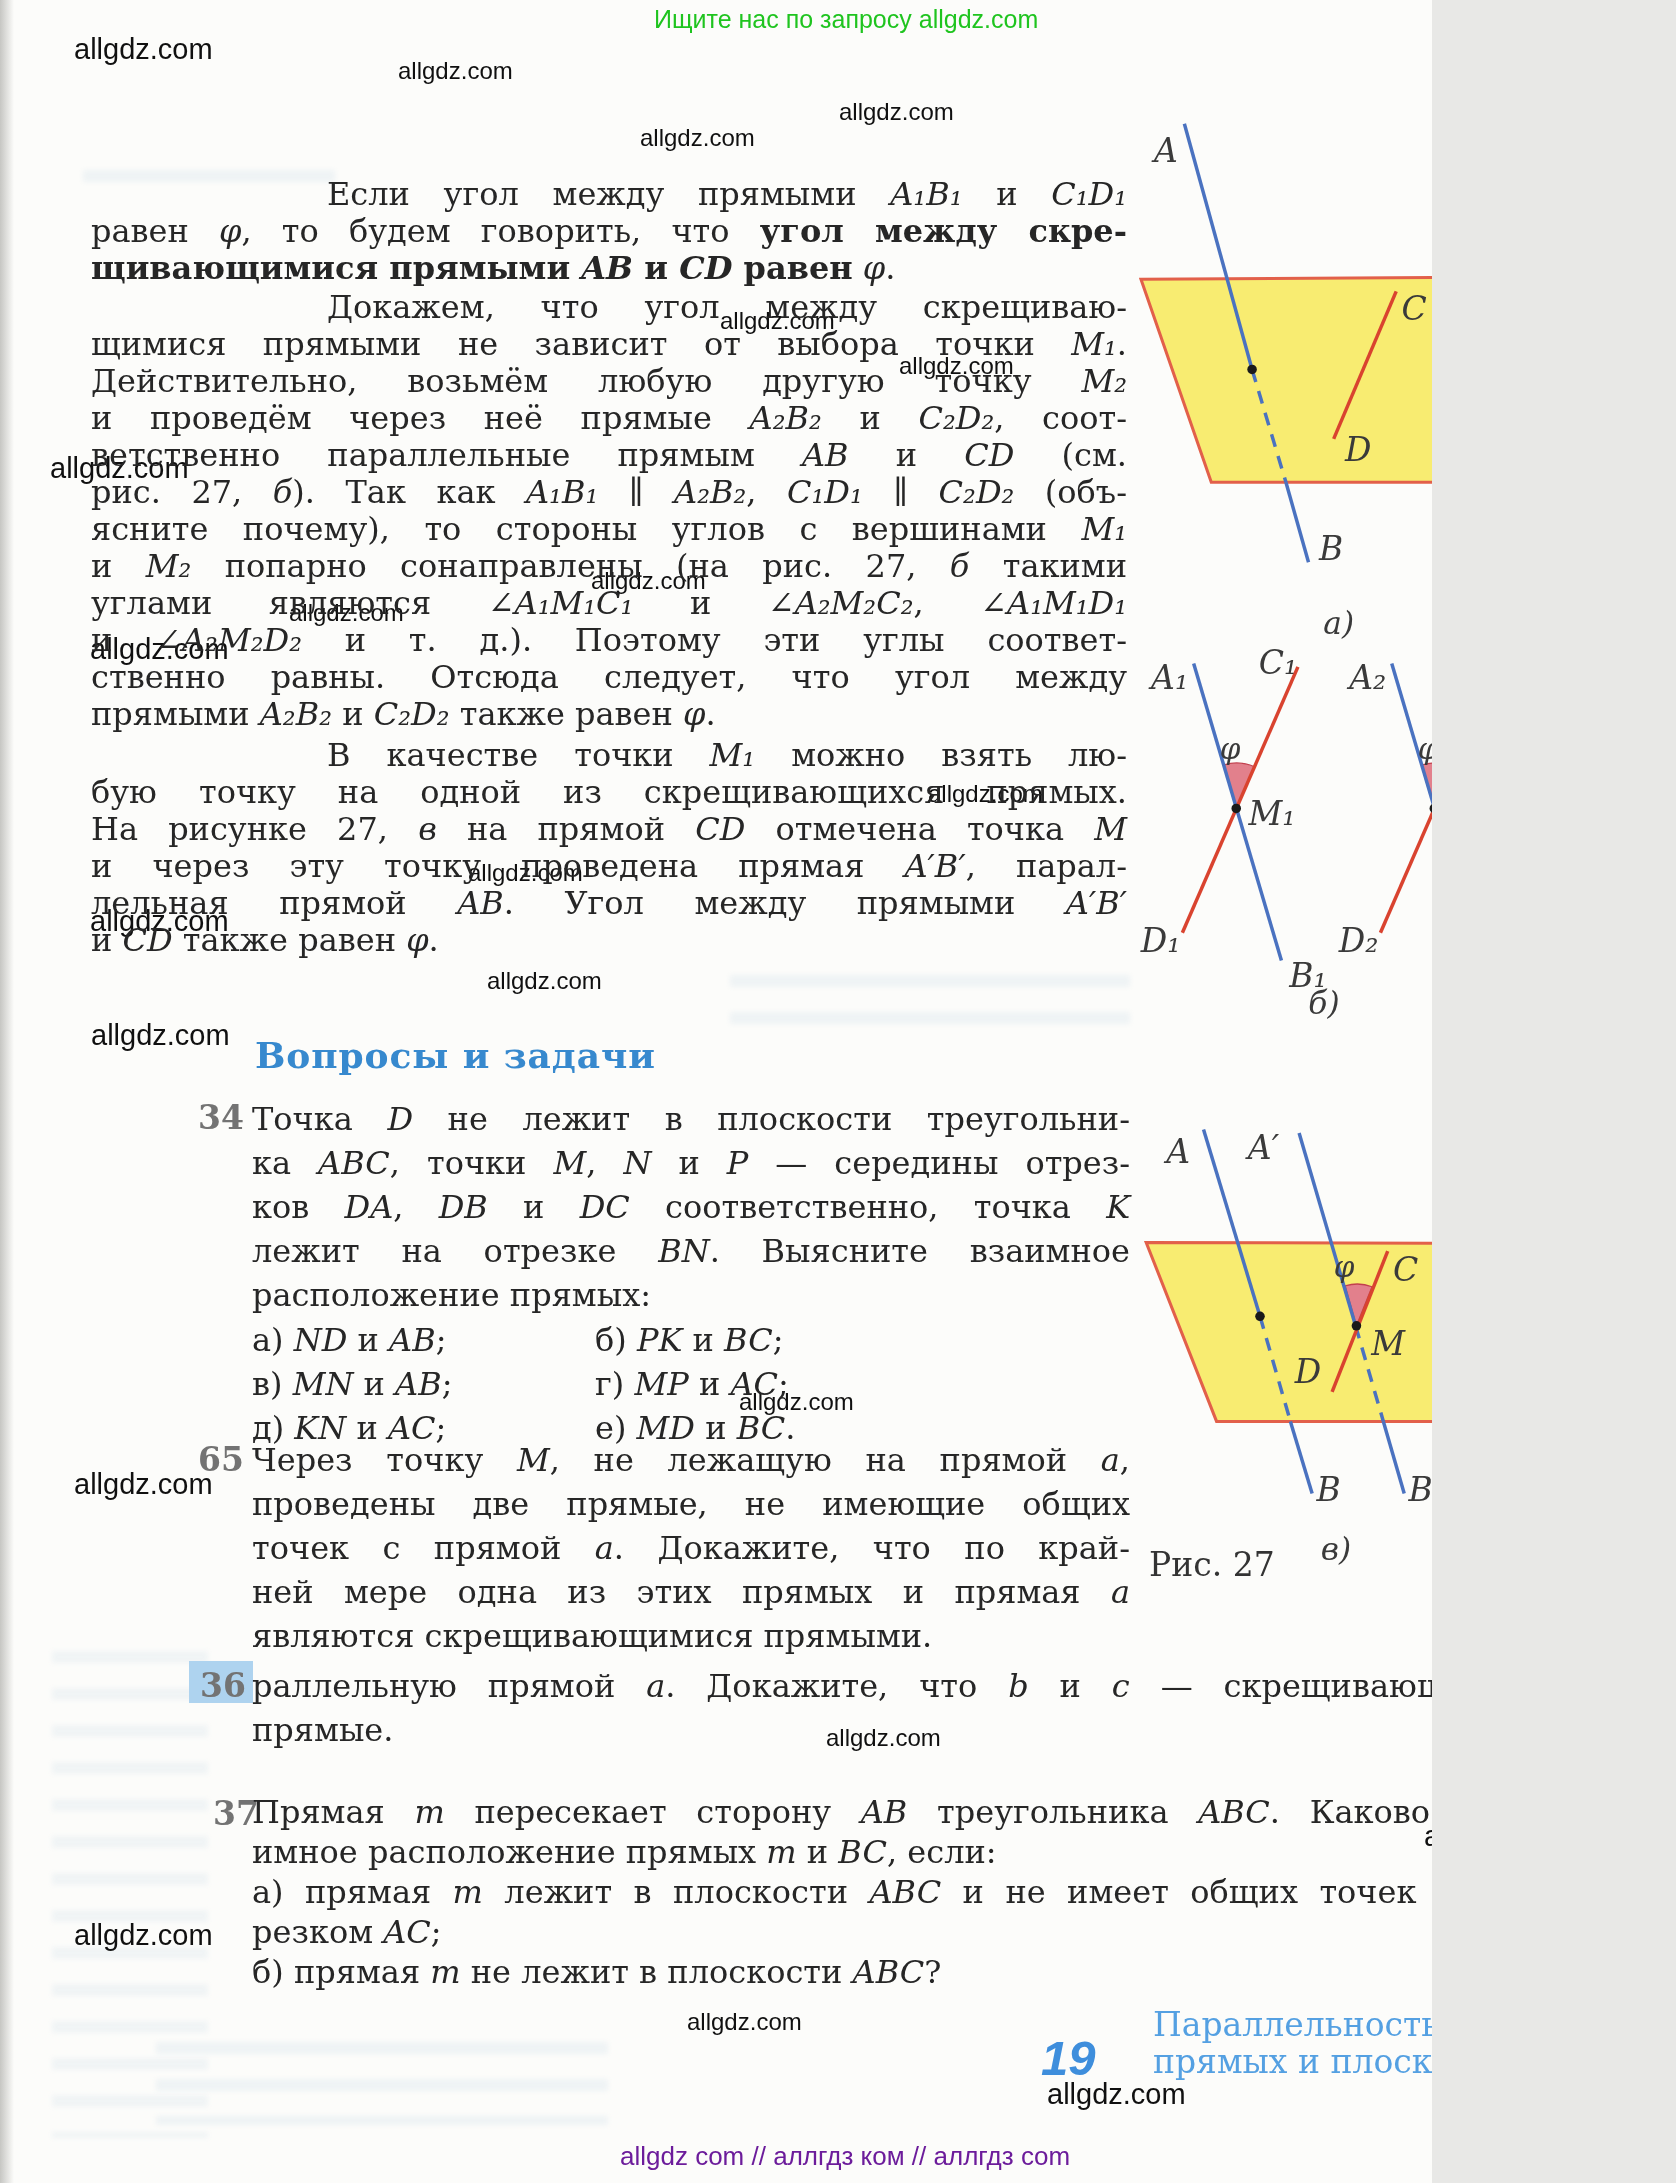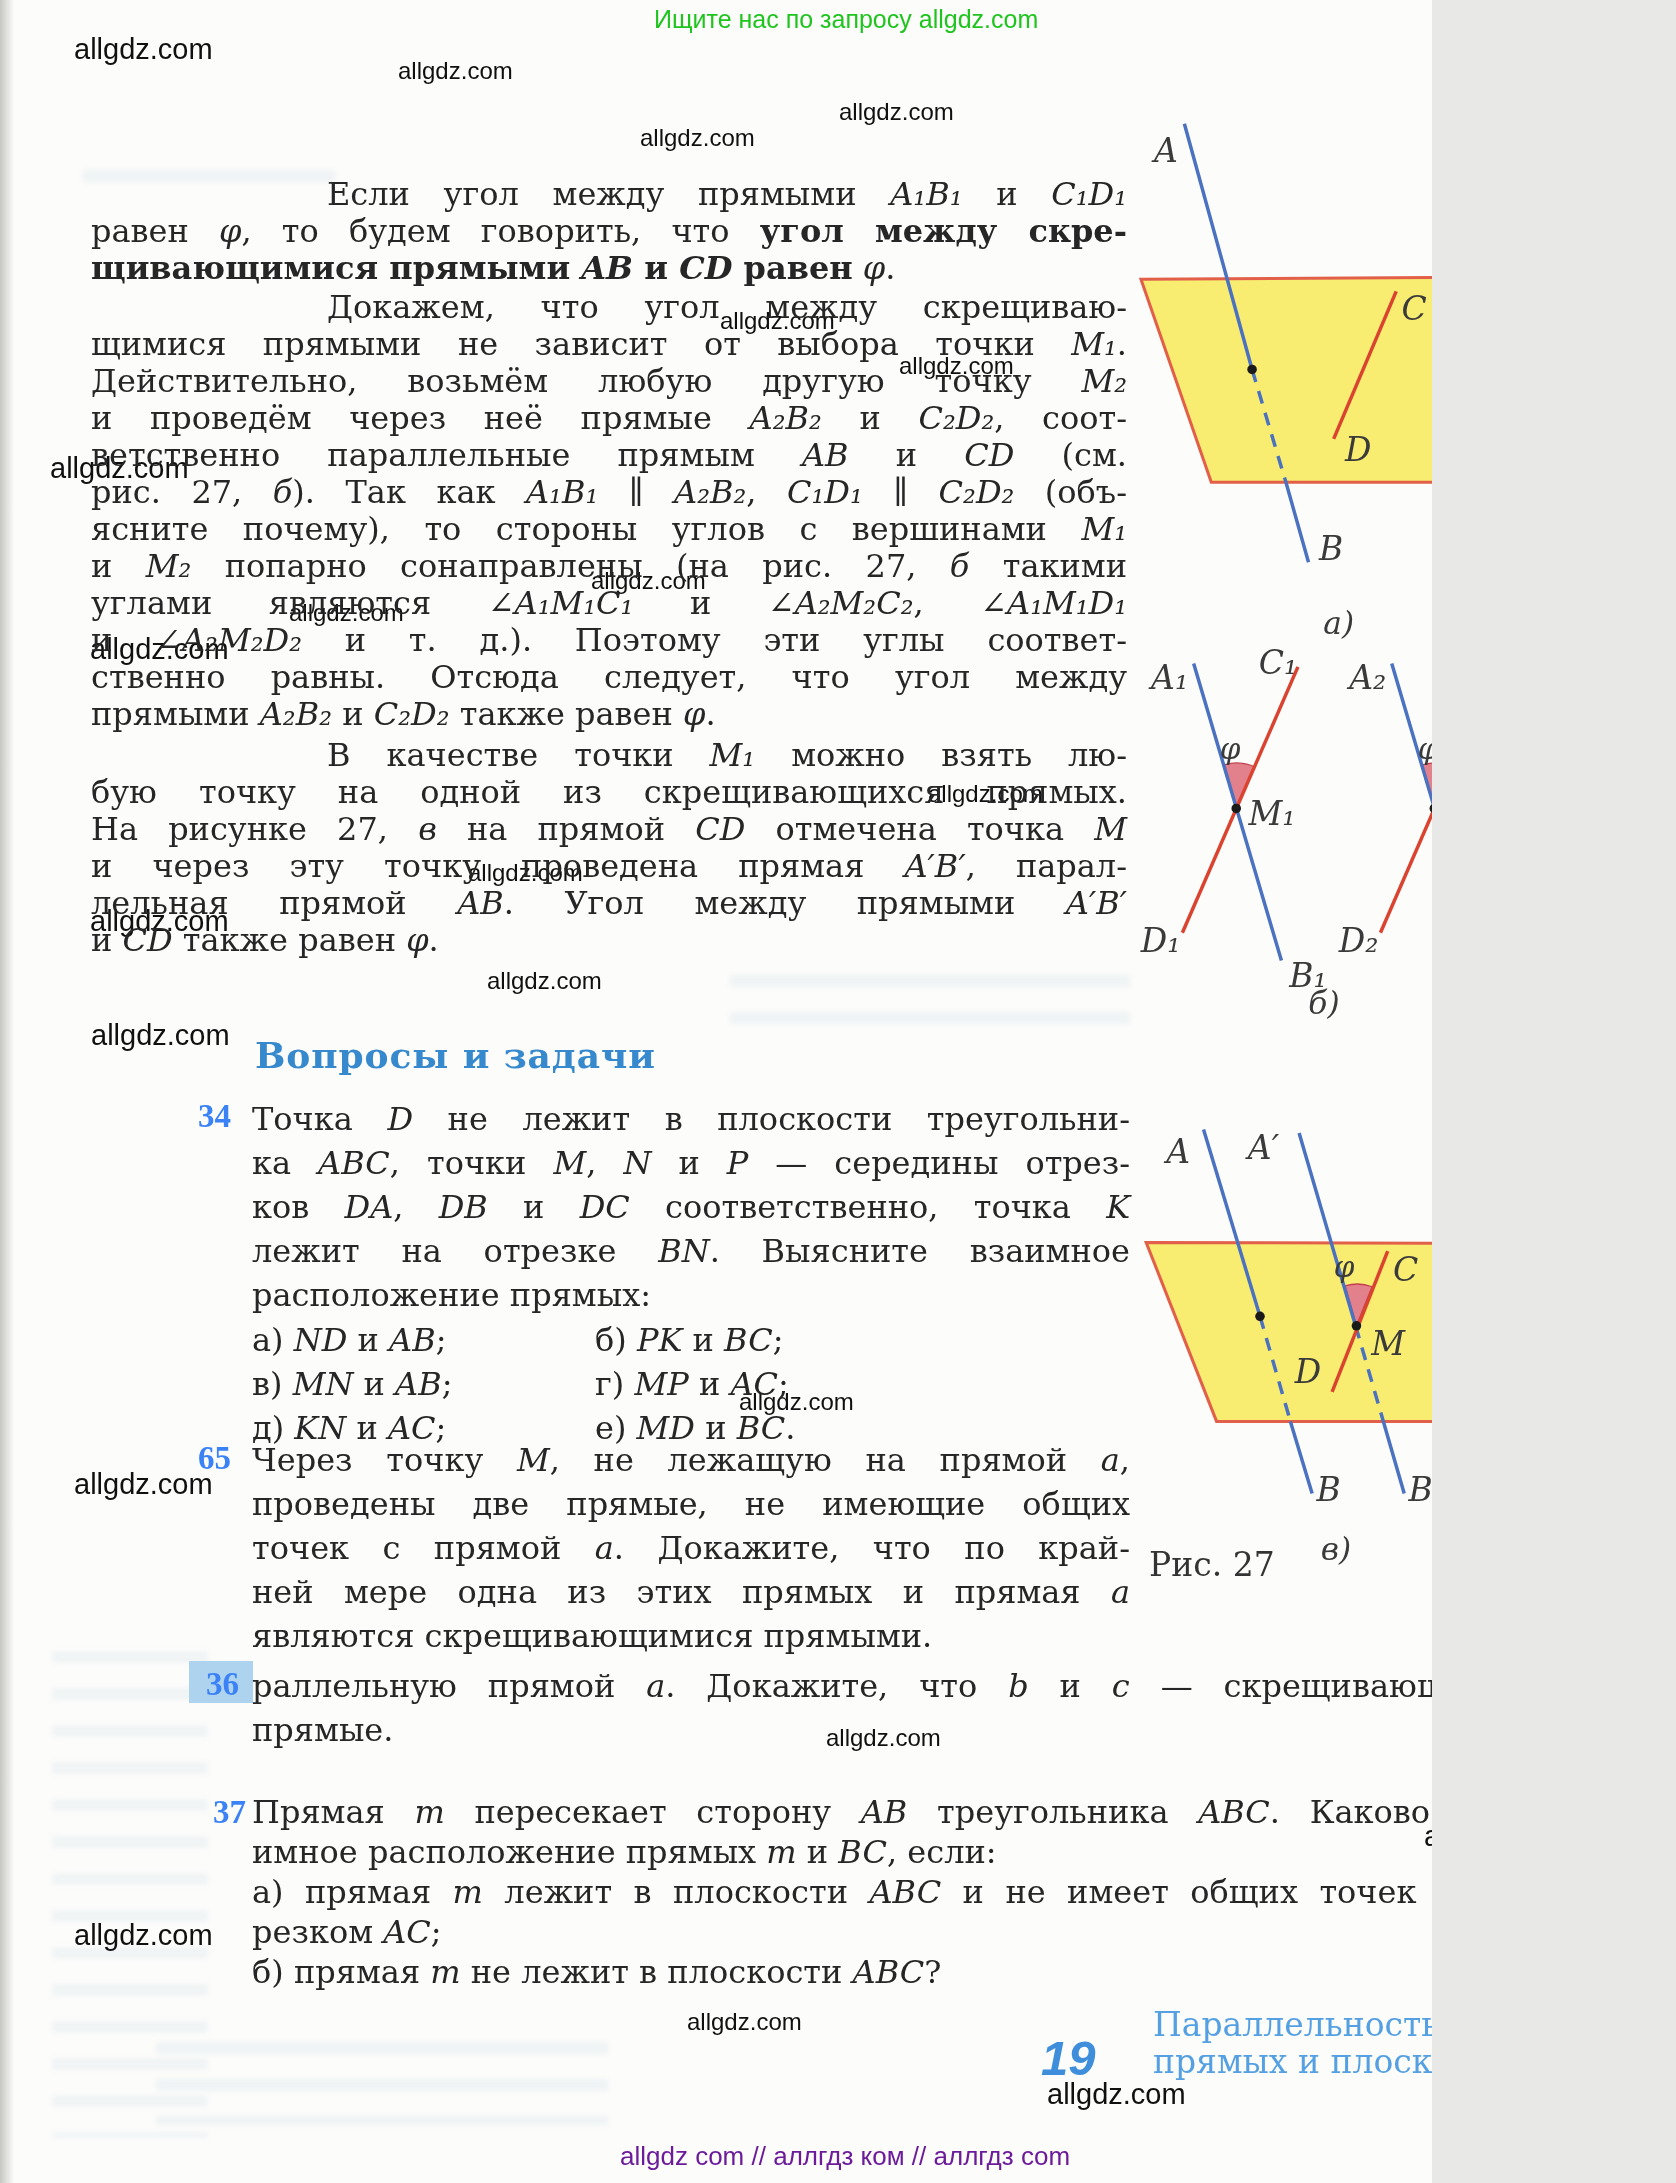--- a/index.html
+++ b/index.html
@@ -23,21 +23,21 @@
   .para > div:first-child{text-indent:236px;}
   .plist{position:absolute;font-size:32px;line-height:44px;}
   .plist > div{text-align:justify;text-align-last:justify;}
   .plist > div:last-child{text-align-last:left;}
   .plist > div.nj{text-align-last:left;}
   i.mv{font-style:italic;}
   b{font-weight:bold;}
   
   .qhead{position:absolute;font-size:36px;font-weight:bold;color:#3789ce;letter-spacing:0.9px;}
   
-  .pnum{position:absolute;font-size:33px;font-weight:bold;color:#3b82f6;font-family:Liberation Serif, serif;}
+  .pnum{position:absolute;font-size:33px;font-weight:bold;color:#737373;}
   .hl{position:absolute;background:#aed3ef;}
   
   .opts{position:absolute;display:grid;grid-template-columns:343px 365px;font-size:32px;line-height:44px;}
   .ris{position:absolute;font-size:33px;color:#333;}
   svg text{font-family:"DejaVu Serif","DejaVu Sans",serif;font-size:38px;font-style:italic;fill:#3a3a3a;}
   svg text.phi{font-size:34px;}
   svg text.cap{font-size:36px;}
   
   .pageno{position:absolute;font-family:"Liberation Sans",sans-serif;font-style:italic;
         font-weight:bold;font-size:49px;color:#3e8edc;}
@@ -138,21 +138,21 @@
   <div class="pnum" style="left:198px;top:1440px">65</div>
   <div class="plist" style="left:252px;top:1438px;width:878px">
       <div>Через точку <i class="mv">M</i>, не лежащую на прямой <i class="mv">a</i>,</div>
       <div>проведены две прямые, не имеющие общих</div>
       <div>точек с прямой <i class="mv">a</i>. Докажите, что по край-</div>
       <div>ней мере одна из этих прямых и прямая <i class="mv">a</i></div>
       <div>являются скрещивающимися прямыми.</div>
     </div>
 
   <div class="hl" style="left:189px;top:1661px;width:64px;height:42px"></div>
-  <div class="pnum" style="left:206px;top:1666px">36</div>
+  <div class="pnum" style="left:200px;top:1666px">36</div>
   <div class="plist" style="left:252px;top:1664px;width:1273px">
       <div>раллельную прямой <i class="mv">a</i>. Докажите, что <i class="mv">b</i> и <i class="mv">c</i> — скрещивающиеся</div>
       <div>прямые.</div>
     </div>
 
   <div class="pnum" style="left:213px;top:1794px">37</div>
   <div class="plist" style="left:252px;top:1792px;width:1273px;line-height:40px">
       <div>Прямая <i class="mv">m</i> пересекает сторону <i class="mv">AB</i> треугольника <i class="mv">ABC</i>. Каково вза-</div>
       <div class="nj">имное расположение прямых <i class="mv">m</i> и <i class="mv">BC</i>, если:</div>
       <div>а) прямая <i class="mv">m</i> лежит в плоскости <i class="mv">ABC</i> и не имеет общих точек с от-</div>

